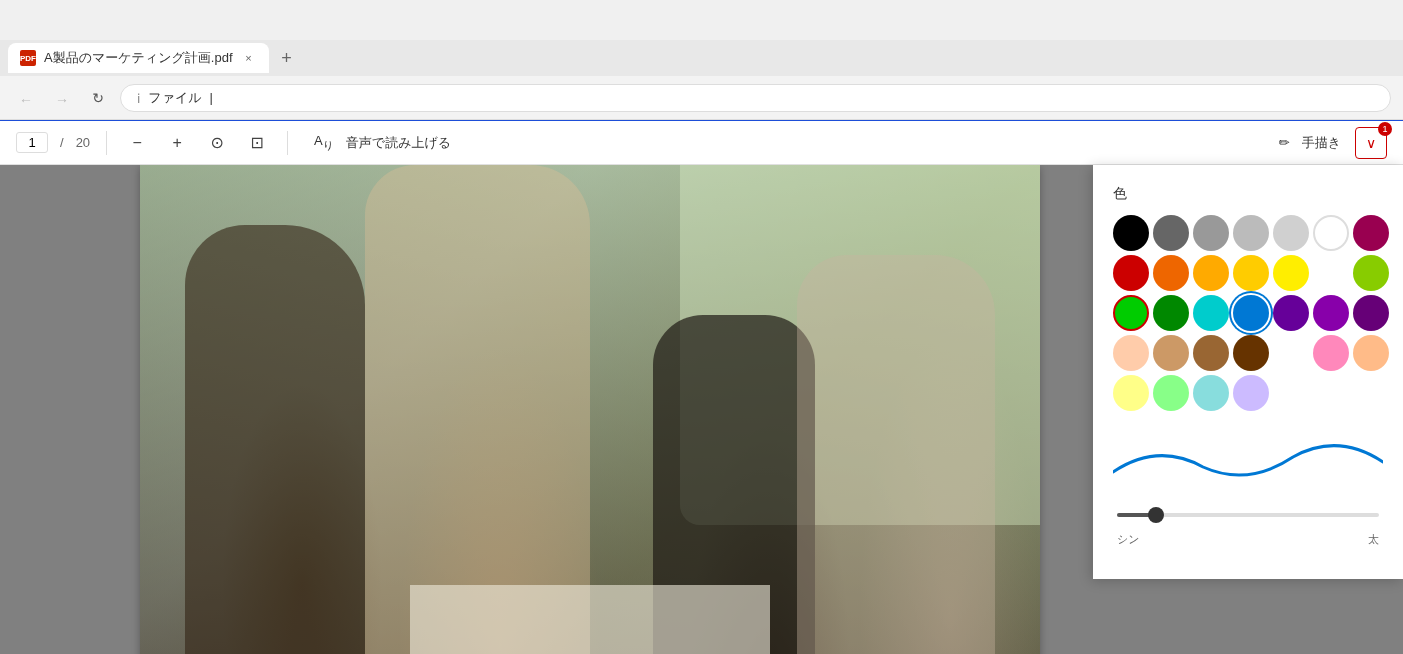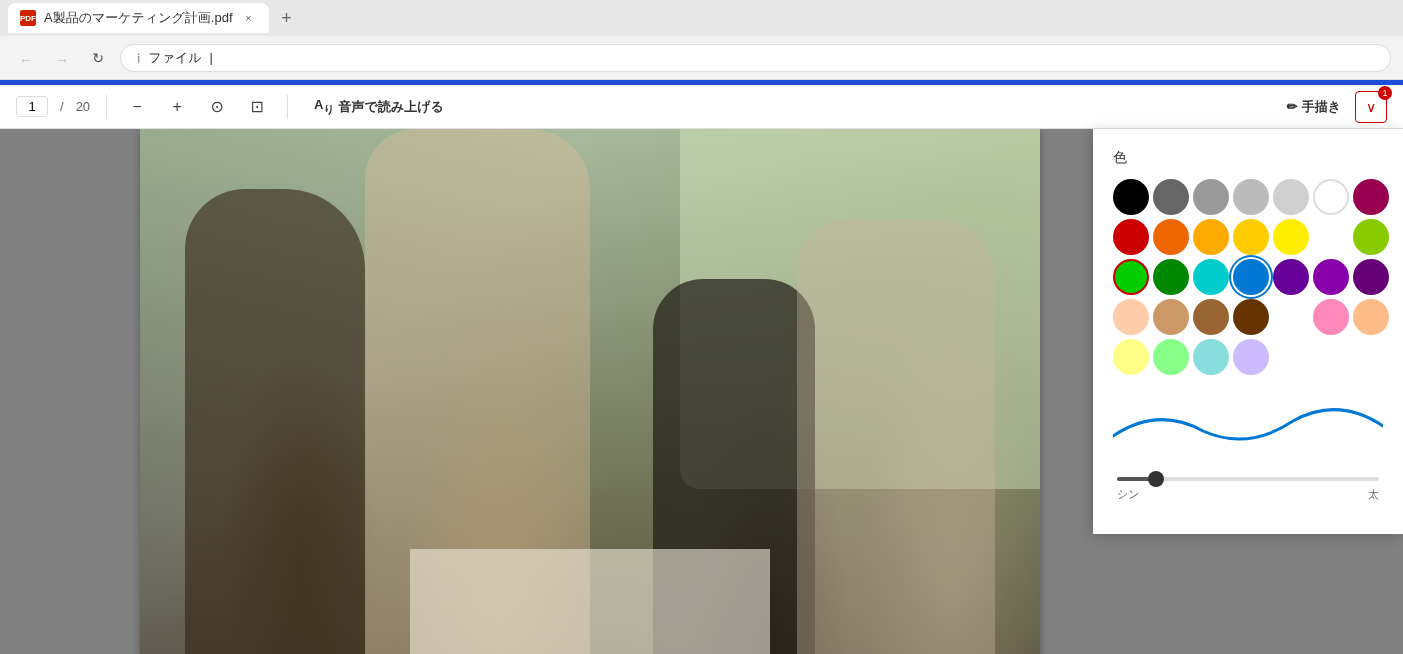--- a/index.html
+++ b/index.html
@@ -1,21 +1,22 @@
 <!DOCTYPE html>
 <html><head>
   <meta charset="utf-8">
   <style>
     * { box-sizing: border-box; margin: 0; padding: 0; }
     body { font-family: 'Segoe UI', sans-serif; background: #f0f0f0; width: 1403px; height: 654px; overflow: hidden; }
 
     
     .browser-chrome {
       background: #1d4ed8;
-      border-bottom: 5px solid #1d4ed8;
+      border-bottom: 1px solid #1d4ed8;
+      margin-top: 40px;
     }
 
     
     .tab-bar {
       display: flex;
       align-items: center;
       background: #e8e8e8;
       height: 36px;
       padding: 0 8px;
     }
@@ -142,27 +143,26 @@
       width: 28px;
       height: 28px;
       border-radius: 4px;
       cursor: pointer;
       color: #444;
       font-size: 16px;
     }
     .toolbar-text-btn {
       display: flex;
       align-items: center;
-      gap: 4px;
+      gap: 12px;
       padding: 4px 10px;
       border-radius: 4px;
       cursor: pointer;
       font-size: 13px;
       color: #333;
-      font-weight: bold;
     }
     .toolbar-right {
       margin-left: auto;
       display: flex;
       align-items: center;
       gap: 4px;
     }
     .chevron-btn {
       width: 32px;
       height: 32px;
@@ -319,21 +319,21 @@
       width: 16px;
       height: 16px;
       background: #333;
       border-radius: 50%;
     }
     .slider-labels {
       display: flex;
       justify-content: space-between;
       font-size: 11px;
       color: #666;
-      margin-top: 6px;
+      margin-top: 15px;
     }
   </style>
 </head>
 <body>
 
 <div class="browser-chrome">
 
   <div class="tab-bar">
     <div class="tab">
       <div class="tab-favicon">PDF</div>

